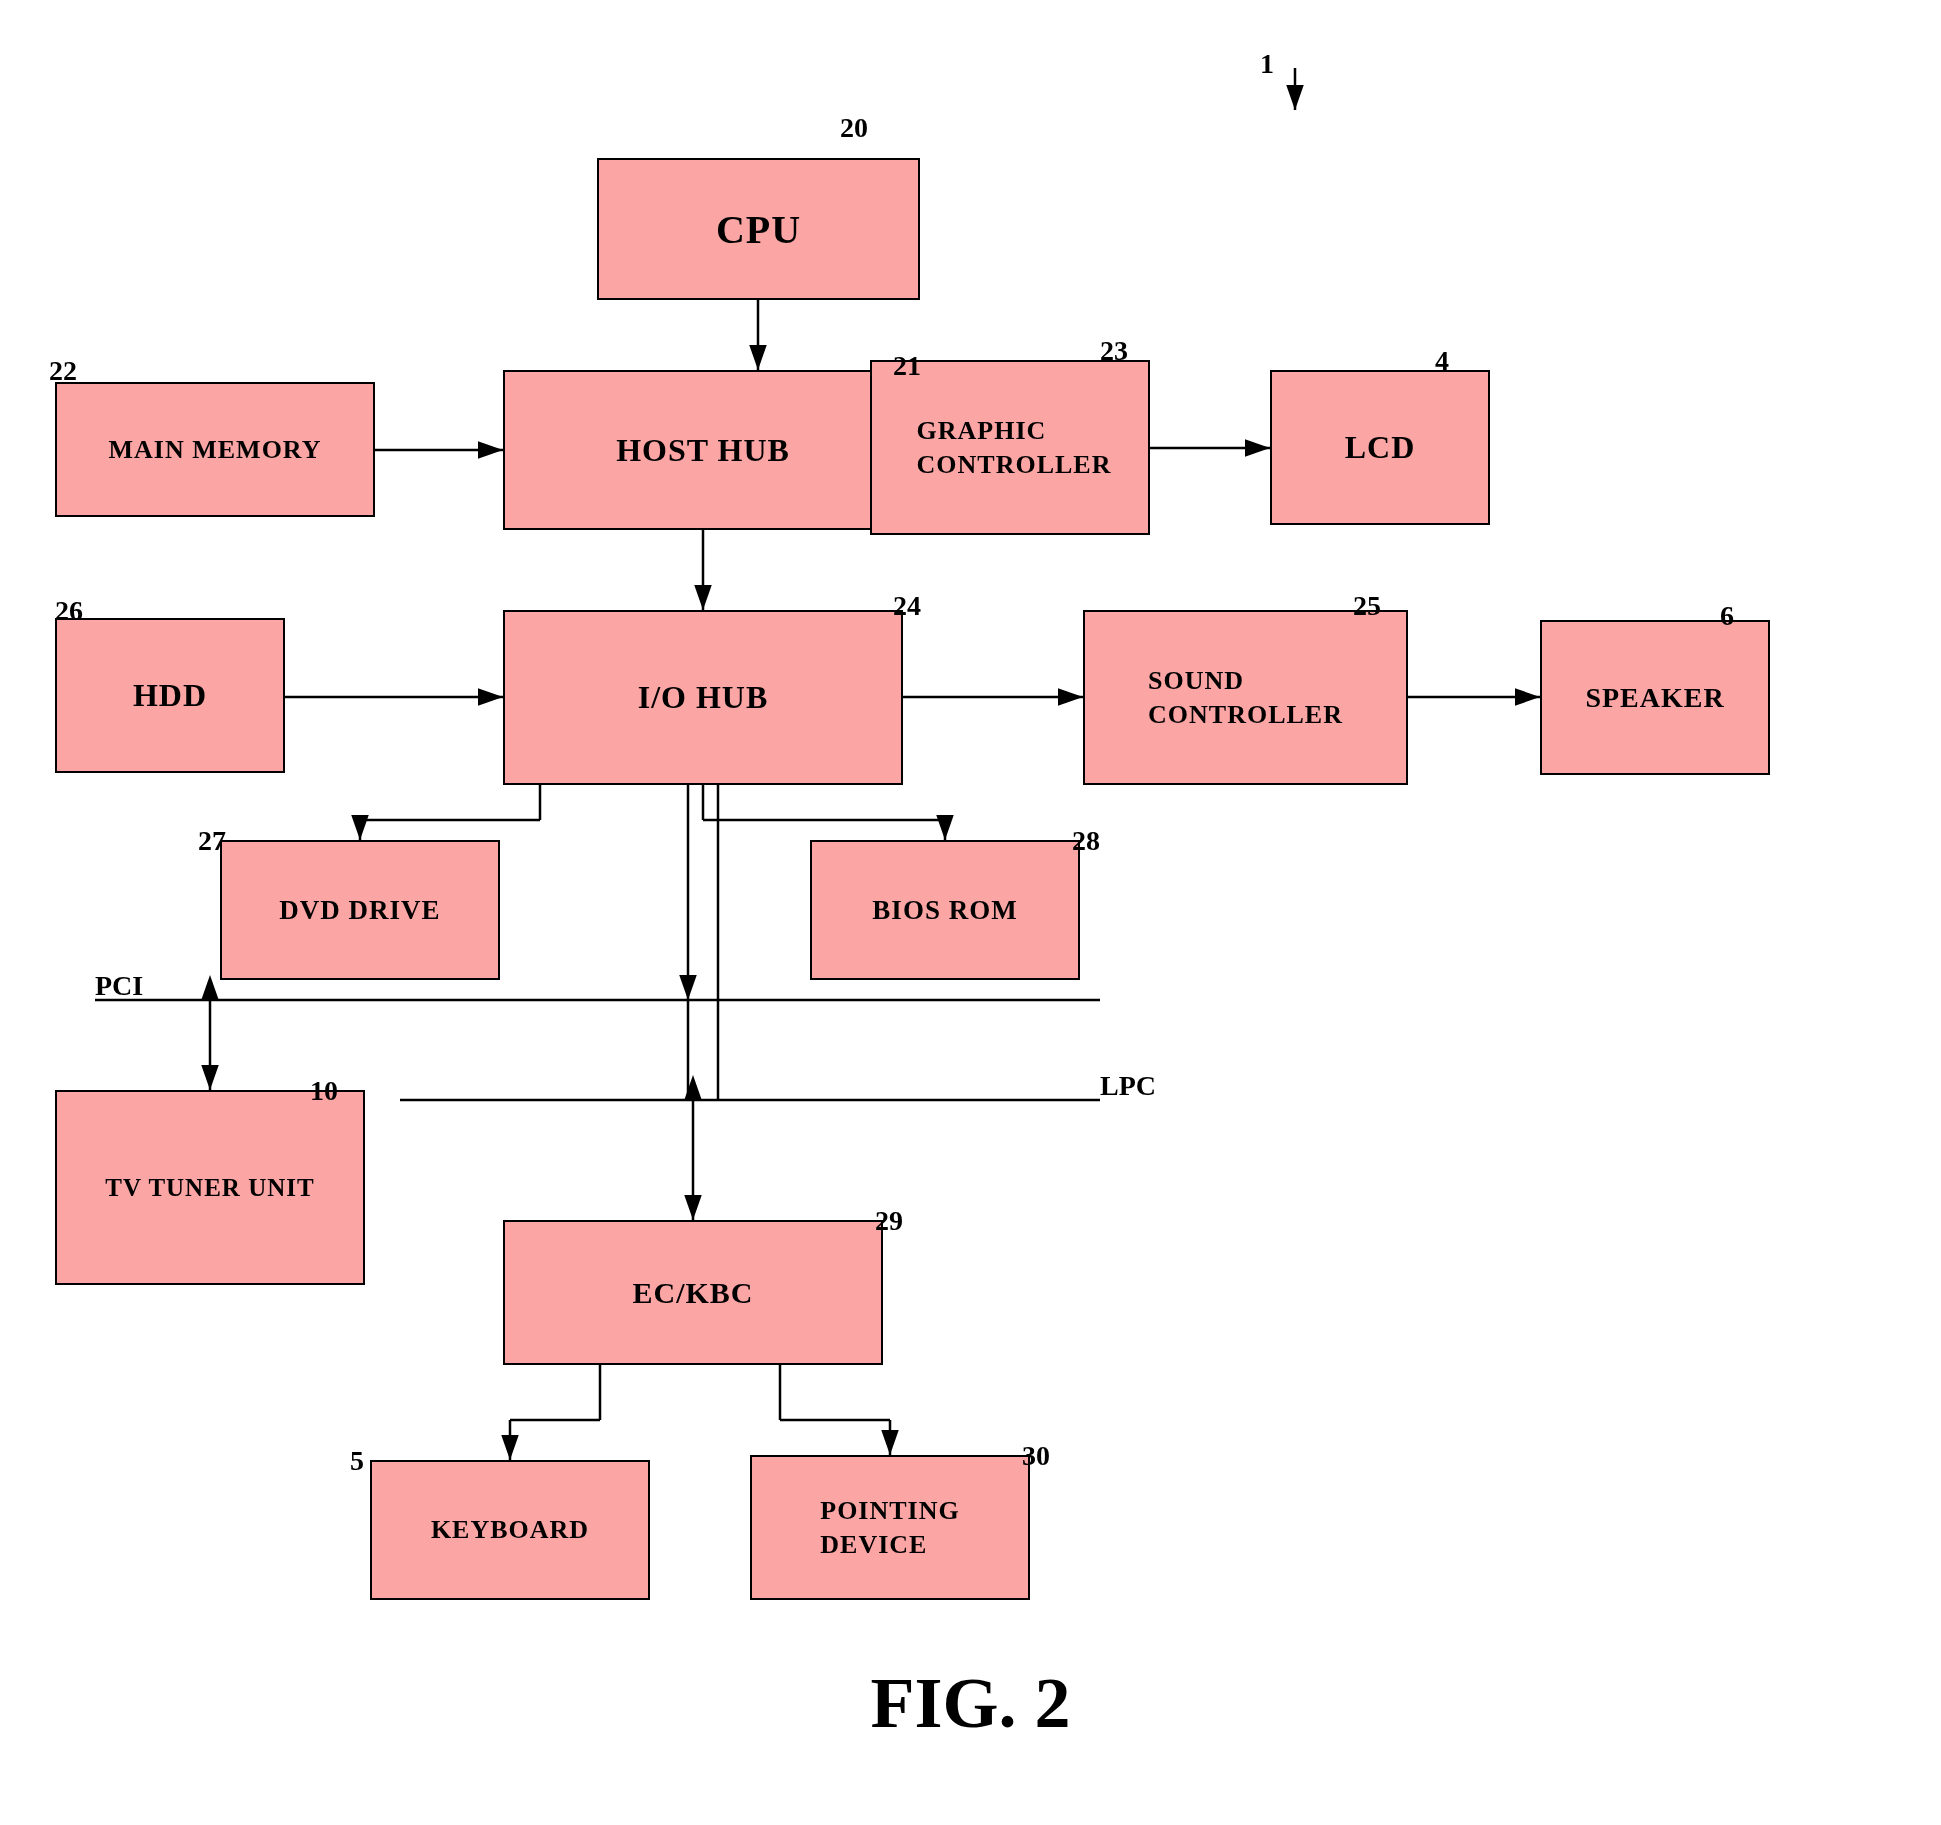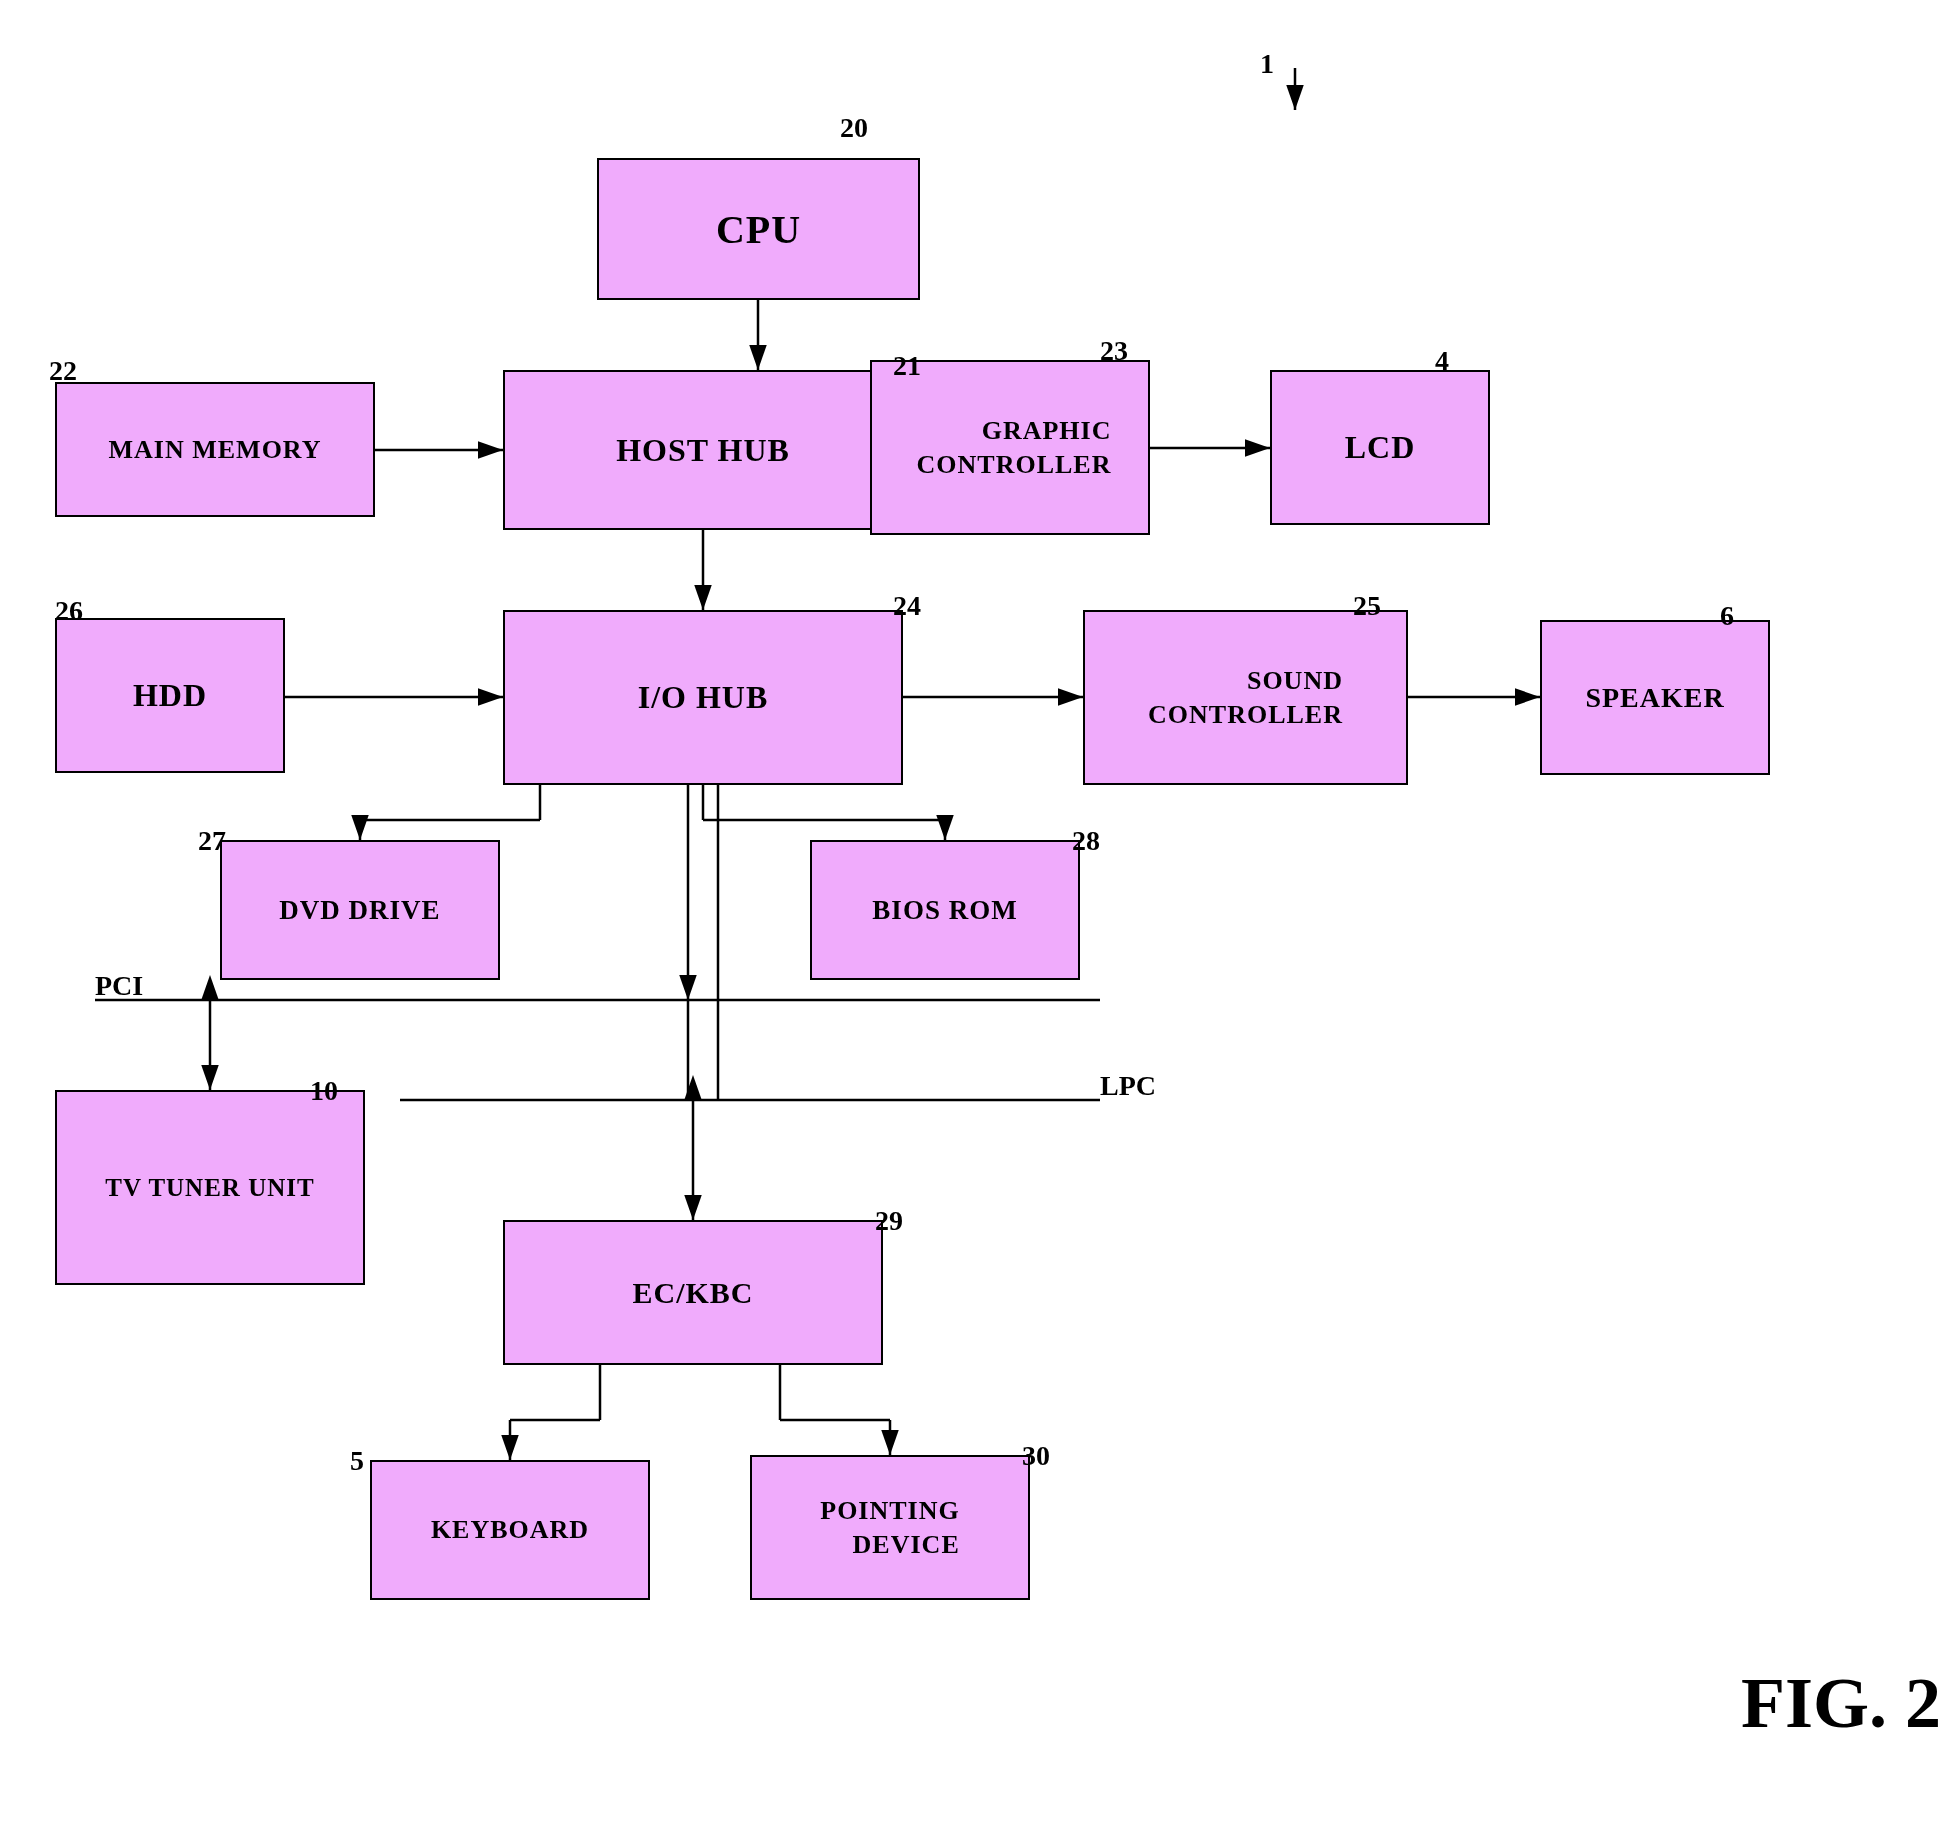--- a/index.html
+++ b/index.html
@@ -13,25 +13,25 @@
     }
     .diagram-container {
       position: absolute;
       top: 0; left: 0;
       width: 1941px;
       height: 1825px;
     }
     .box {
       position: absolute;
       border: 2.5px solid #000;
-      background: #f0abfc;
+      background: #fca5a5;
       display: flex;
       align-items: center;
       justify-content: center;
-      text-align: right;
+      text-align: left;
       font-size: 28px;
       font-weight: bold;
       letter-spacing: 1px;
     }
     .label {
       position: absolute;
       font-size: 26px;
       font-weight: bold;
       background: transparent;
     }
@@ -39,21 +39,21 @@
       position: absolute;
       top: 0; left: 0;
       width: 1941px;
       height: 1825px;
       pointer-events: none;
     }
     .fig-caption {
       position: absolute;
       font-size: 72px;
       font-weight: bold;
-      text-align: right;
+      text-align: center;
     }
   </style>
 </head>
 <body>
 
 <div class="diagram-container">
 
   <svg class="arrows">
     <defs>
       <marker id="arrowhead" markerWidth="10" markerHeight="7" refX="10" refY="3.5" orient="auto">

